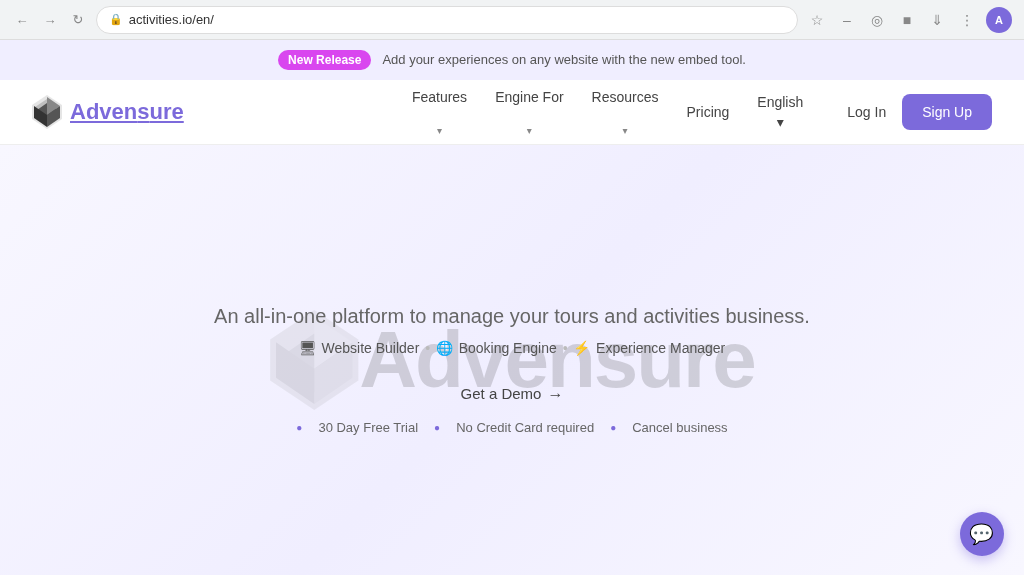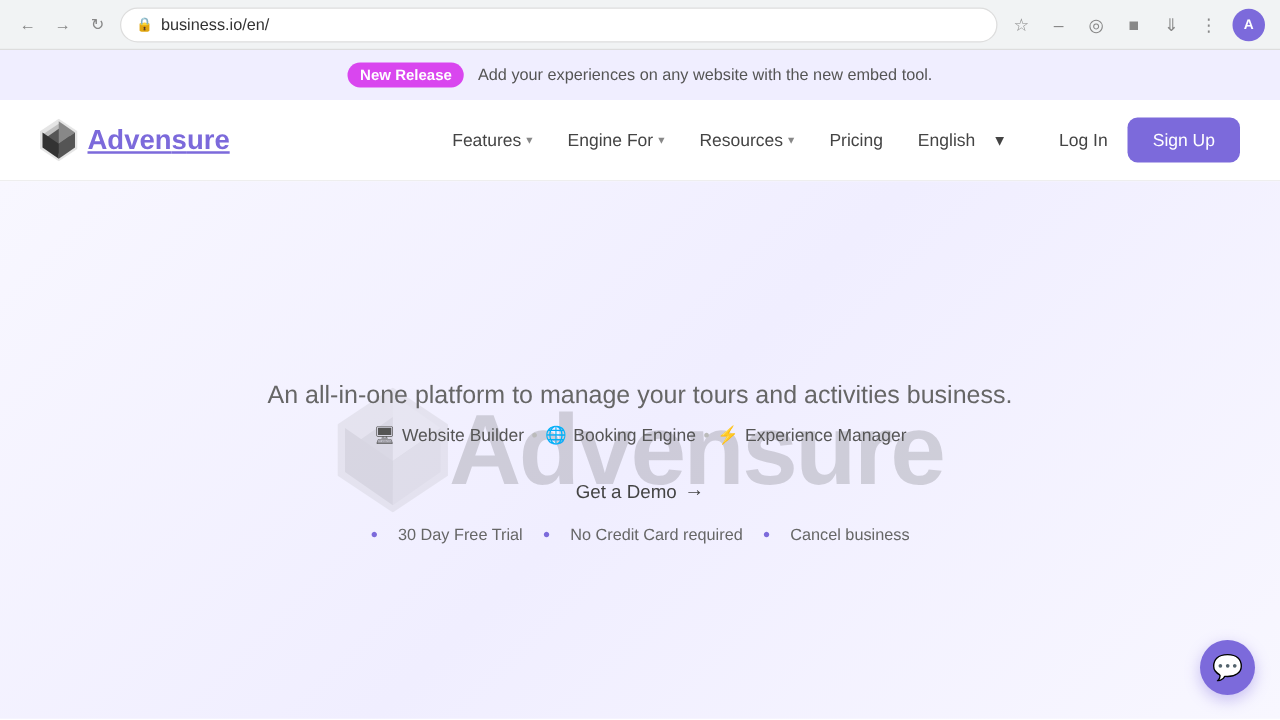--- a/index.html
+++ b/index.html
@@ -84,37 +84,39 @@
     .logo-text span { color: #7c6adb; text-decoration: underline; }
     .nav-links {
       display: flex;
       align-items: center;
       gap: 4px;
       margin-right: 16px;
     }
     .nav-link {
       display: flex;
       align-items: center;
-      gap: 4px;
+      gap: 20px;
       padding: 8px 12px;
       font-size: 14px;
       color: #444;
       cursor: pointer;
       border-radius: 6px;
+      flex-direction: column;
     }
     .nav-link .chevron { font-size: 10px; color: #888; }
     .nav-pricing { font-size: 14px; color: #444; padding: 8px 12px; cursor: pointer; }
     .nav-lang {
       display: flex;
       align-items: center;
-      gap: 16px;
+      gap: 4px;
       padding: 8px 12px;
       font-size: 14px;
       color: #444;
       cursor: pointer;
+      flex-direction: column;
     }
     .nav-login {
       padding: 8px 16px;
       font-size: 14px;
       color: #444;
       cursor: pointer;
       font-weight: 400;
     }
     .nav-signup {
       padding: 10px 20px;
@@ -263,21 +265,21 @@
   </style>
 </head>
 <body>
 
 <div class="browser-chrome">
   <div class="browser-nav-btn">←</div>
   <div class="browser-nav-btn">→</div>
   <div class="browser-nav-btn">↻</div>
   <div class="browser-address-bar">
     <span class="browser-address-icon">🔒</span>
-    <span>business.io/en/</span>
+    <span>activities.io/en/</span>
   </div>
   <div class="browser-actions">
     <div class="browser-action-btn">☆</div>
     <div class="browser-action-btn">–</div>
     <div class="browser-action-btn">◎</div>
     <div class="browser-action-btn">■</div>
     <div class="browser-action-btn">⇓</div>
     <div class="browser-action-btn">⋮</div>
     <div class="browser-profile-btn">A</div>
   </div>

